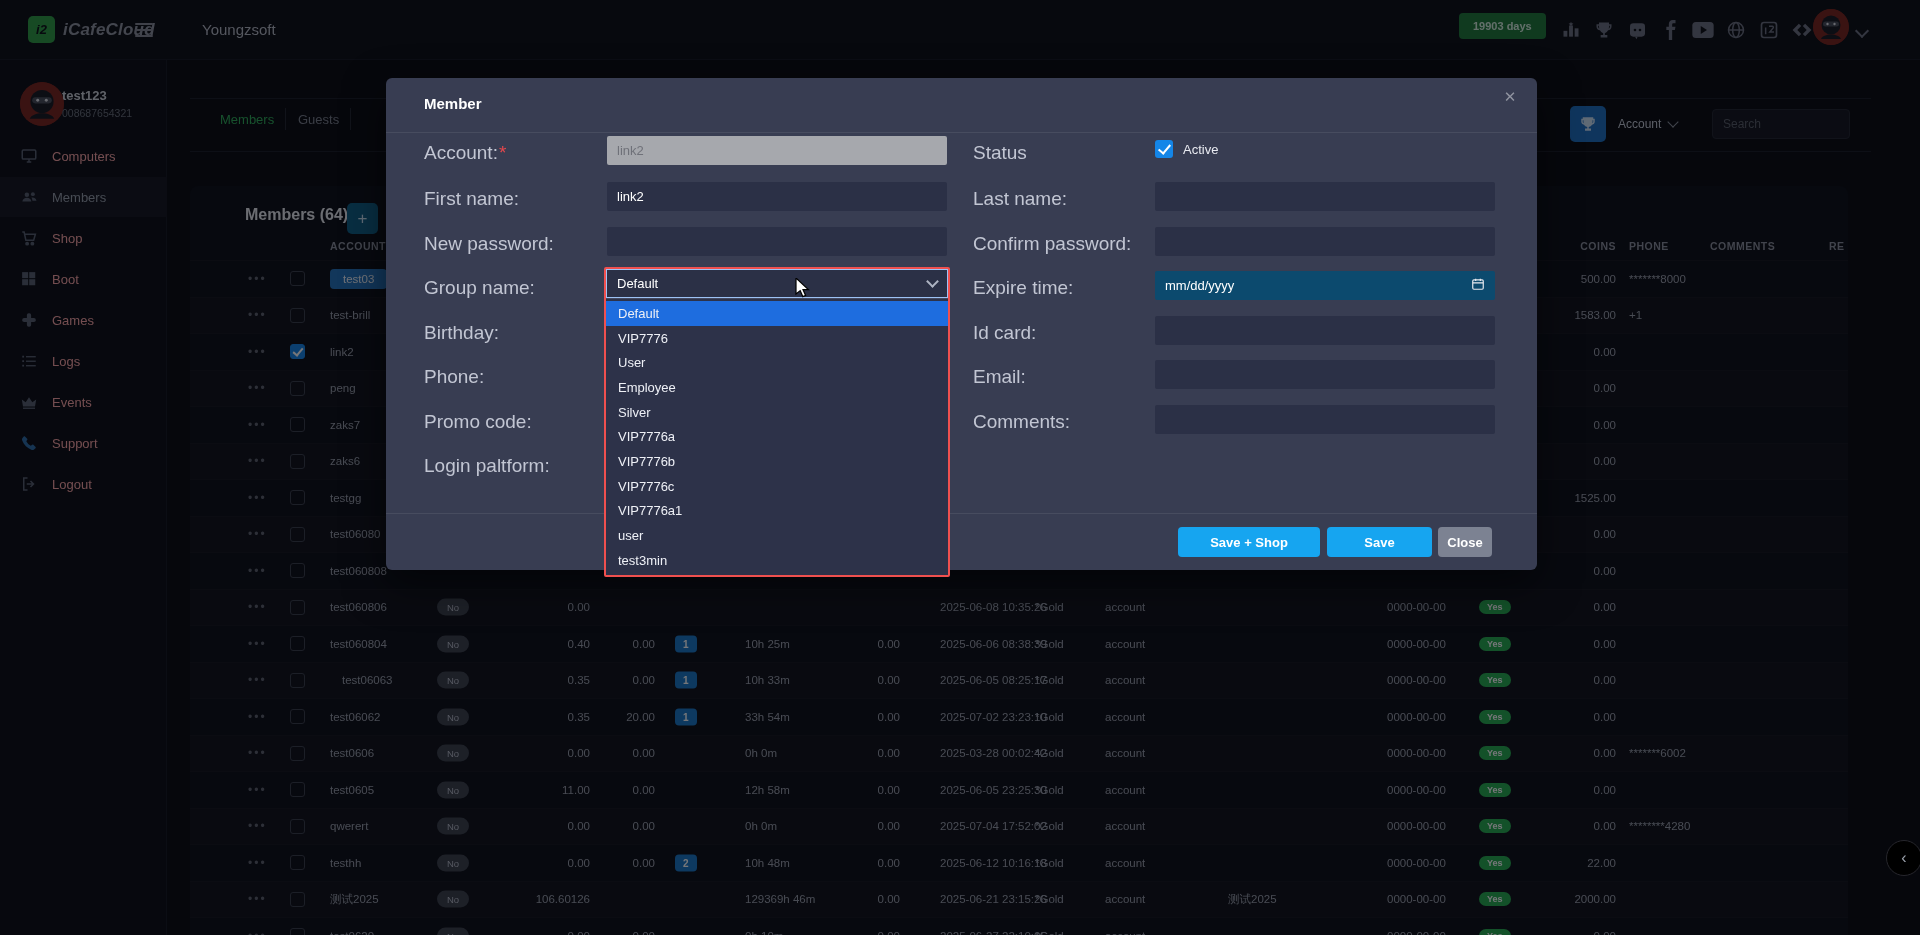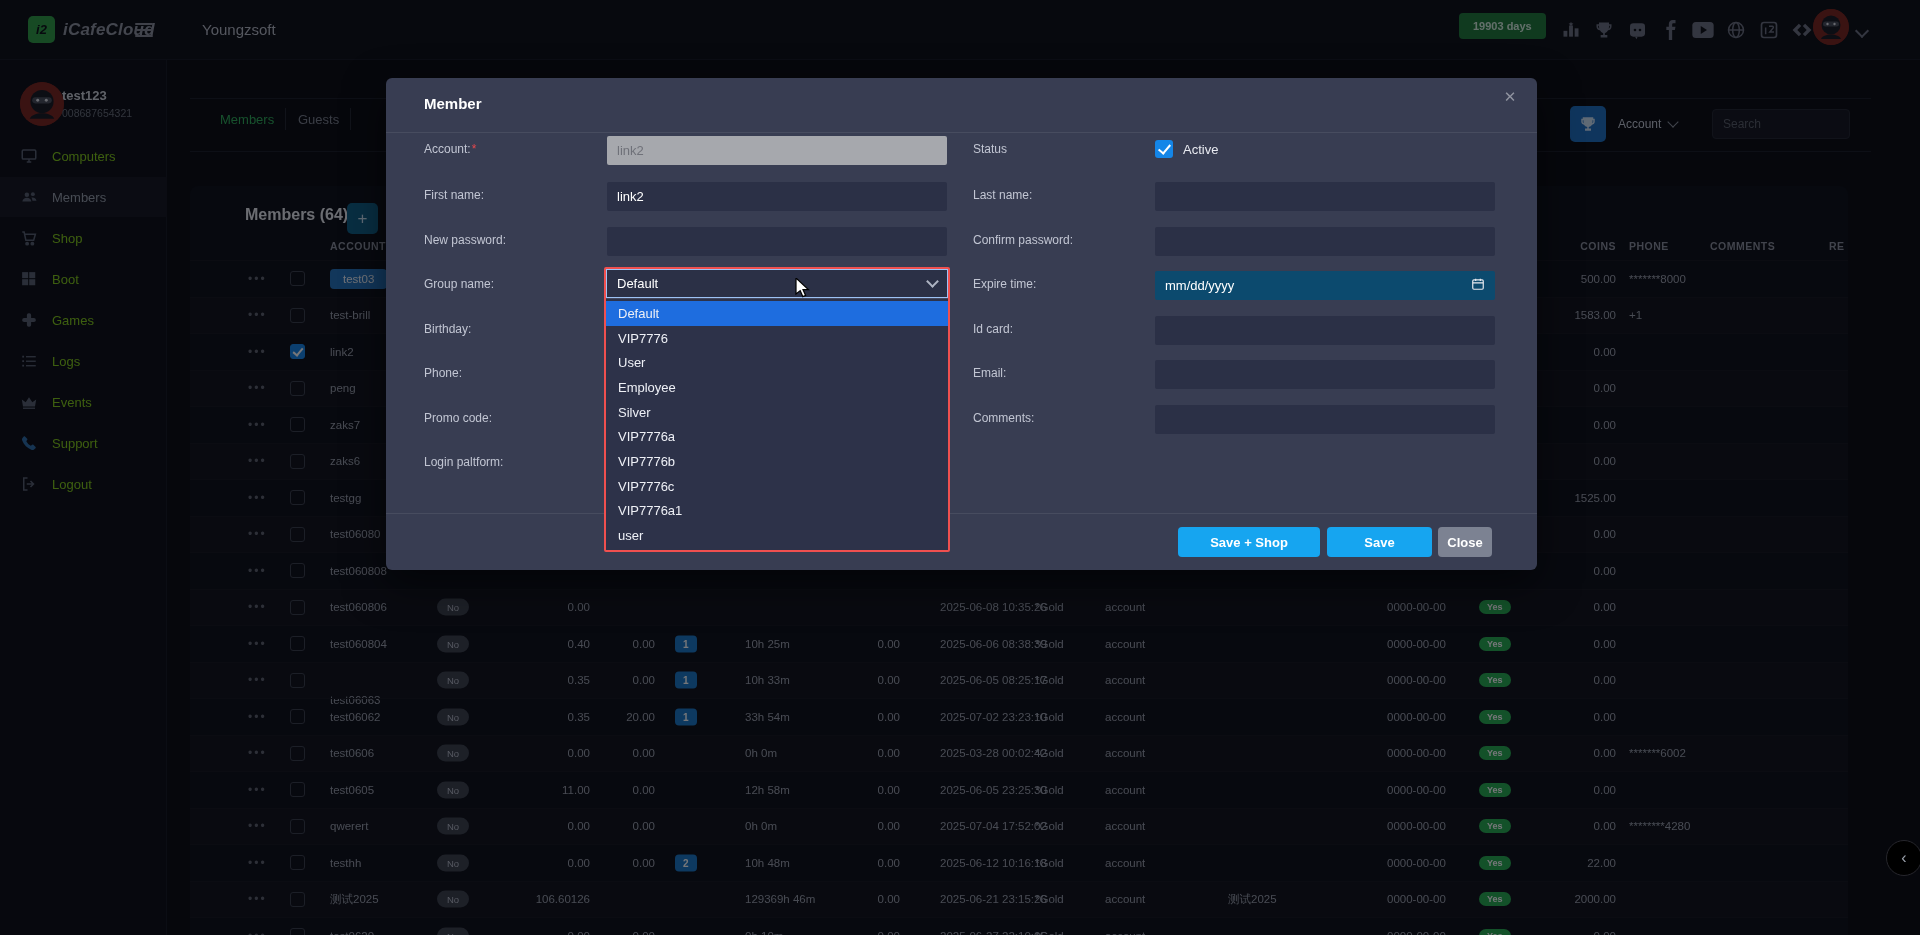--- a/index.html
+++ b/index.html
@@ -31,21 +31,21 @@
 
   
   #sidebar { position:absolute; left:0; top:60px; width:167px; height:875px;
     background:#0c0d12; border-right:1px solid #16181f; z-index:5; }
   .side-avatar { position:absolute; left:20px; top:22px; width:44px; height:44px;
     border-radius:50%; background:#7c241b; overflow:hidden; }
   .side-name { position:absolute; left:62px; top:28px; color:#cfd2d9; font-size:13px; font-weight:bold; }
   .side-id { position:absolute; left:62px; top:47px; color:#6a6e79; font-size:10.5px; }
   #side-nav { position:absolute; left:0; top:56px; width:167px; }
   .nav-item { position:absolute; left:0; width:167px; height:40px; display:flex;
-    align-items:center; cursor:pointer; color:#84cc16; }
+    align-items:center; cursor:pointer; color:#fca5a5; }
   .nav-item.active { background:#14161d; color:#9aa0ac; }
   .nav-item .nico { position:absolute; left:20px; width:18px; height:18px; color:#596070; }
   .nav-item.support .nico { color:#2d6da8; }
   .nav-item span.lbl { position:absolute; left:52px; font-size:13px; }
 
   
   #content { position:absolute; left:167px; top:60px; width:1753px; height:875px; background:#090a0f; }
   .tabstrip-top { position:absolute; left:23px; top:38px; width:1681px; height:1px; background:#1a1c24; }
   .tabstrip-bottom { position:absolute; left:23px; top:91px; width:1681px; height:1px; background:#1a1c24; }
   .tab { position:absolute; top:52px; font-size:13px; cursor:pointer; }
@@ -91,21 +91,21 @@
   
   #backdrop { position:absolute; inset:0; background:rgba(4,6,11,0.55); z-index:40; }
   #modal { position:absolute; left:386px; top:78px; width:1151px; height:492px;
     background:#383d52; border-radius:6px; z-index:50;
     box-shadow:0 14px 40px rgba(0,0,0,.5); }
   .m-title { position:absolute; left:38px; top:17px; color:#ffffff; font-size:15px; font-weight:bold; }
   .m-close { position:absolute; left:1112px; top:7px; width:24px; height:24px; color:#9094a0;
     font-size:15px; display:flex; align-items:center; justify-content:center; cursor:pointer; }
   .m-hdiv { position:absolute; left:0; top:54px; width:1151px; height:1px; background:rgba(255,255,255,0.08); }
   .m-fdiv { position:absolute; left:0; top:435px; width:1151px; height:1px; background:rgba(255,255,255,0.08); }
-  .f-label { position:absolute; color:#c2c6d3; font-size:12px; white-space:nowrap; }
+  .f-label { position:absolute; color:#c2c6d3; font-size:19px; white-space:nowrap; }
   .f-label .req { color:#e5484d; margin-left:1px; }
   .f-input { position:absolute; width:340px; height:29px; background:#2b3046; border:none;
     border-radius:2px; color:#ffffff; font-size:13px; padding:0 10px; outline:none;
     font-family:"Liberation Sans",sans-serif; }
   .f-input:disabled { background:#a6a8ad; color:#6f7179; }
   .f-date { position:absolute; width:340px; height:29px; background:#0c4a6e; border-radius:2px;
     color:#ffffff; font-size:13px; display:flex; align-items:center; padding:0 10px; cursor:pointer; }
   .f-date .cal { margin-left:auto; }
   .f-check-wrap { position:absolute; display:flex; align-items:center; gap:10px; }
   .f-check { width:18px; height:18px; background:#1486e8; border-radius:3px; position:relative; cursor:pointer; }
@@ -418,21 +418,21 @@
           <div class="cell" style="left: 555px;">10h 25m</div>
           <div class="cell" style="left: 750px;">2025-06-06 08:38:39</div>
           <div class="cell" style="left: 845px;">*Gold</div>
           <div class="cell" style="left: 915px;">account</div>
           <div class="cell" style="left: 1197px;">0000-00-00</div>
           <span class="cell badge-yes" style="left: 1289px;">Yes</span>
         </div>
         <div class="t-row alt" style="top: 475.5px;">
           <div class="cell dots" style="left: 58px;">•••</div>
           <div class="rowchk" style="position: absolute; left: 100px; top: 10px;"></div>
-          <div class="cell" style="left: 140px; margin-top: 20px;">test06063</div>
+          <div class="cell" style="left: 152px;">test06063</div>
           <span class="cell badge-no" style="left: 247px;">No</span>
           <div class="cell r" style="left: 330px; width: 70px;">0.35</div>
           <div class="cell r" style="left: 400px; width: 65px;">0.00</div>
           <div class="cell r" style="left: 645px; width: 65px;">0.00</div>
           <div class="cell r" style="left: 1346px; width: 80px;">0.00</div>
           <span class="cell badge-count" style="left: 485px;">1</span>
           <div class="cell" style="left: 555px;">10h 33m</div>
           <div class="cell" style="left: 750px;">2025-06-05 08:25:17</div>
           <div class="cell" style="left: 845px;">*Gold</div>
           <div class="cell" style="left: 915px;">account</div>
@@ -615,20 +615,21 @@
         <div class="gn-opt sel">Default</div>
         <div class="gn-opt">VIP7776</div>
         <div class="gn-opt">User</div>
         <div class="gn-opt">Employee</div>
         <div class="gn-opt">Silver</div>
         <div class="gn-opt">VIP7776a</div>
         <div class="gn-opt">VIP7776b</div>
         <div class="gn-opt">VIP7776c</div>
         <div class="gn-opt">VIP7776a1</div>
         <div class="gn-opt">user</div>
+        <div class="gn-opt">test3min</div>
       </div>
   </div>
 
   <div class="m-fdiv"></div>
   <div id="modal-buttons">
       <button class="m-btn blue" style="left: 792px; width: 142px;">Save + Shop</button>
       <button class="m-btn blue" style="left: 941px; width: 105px;">Save</button>
       <button class="m-btn gray" style="left: 1052px; width: 54px;">Close</button>
     </div>
 </div>

